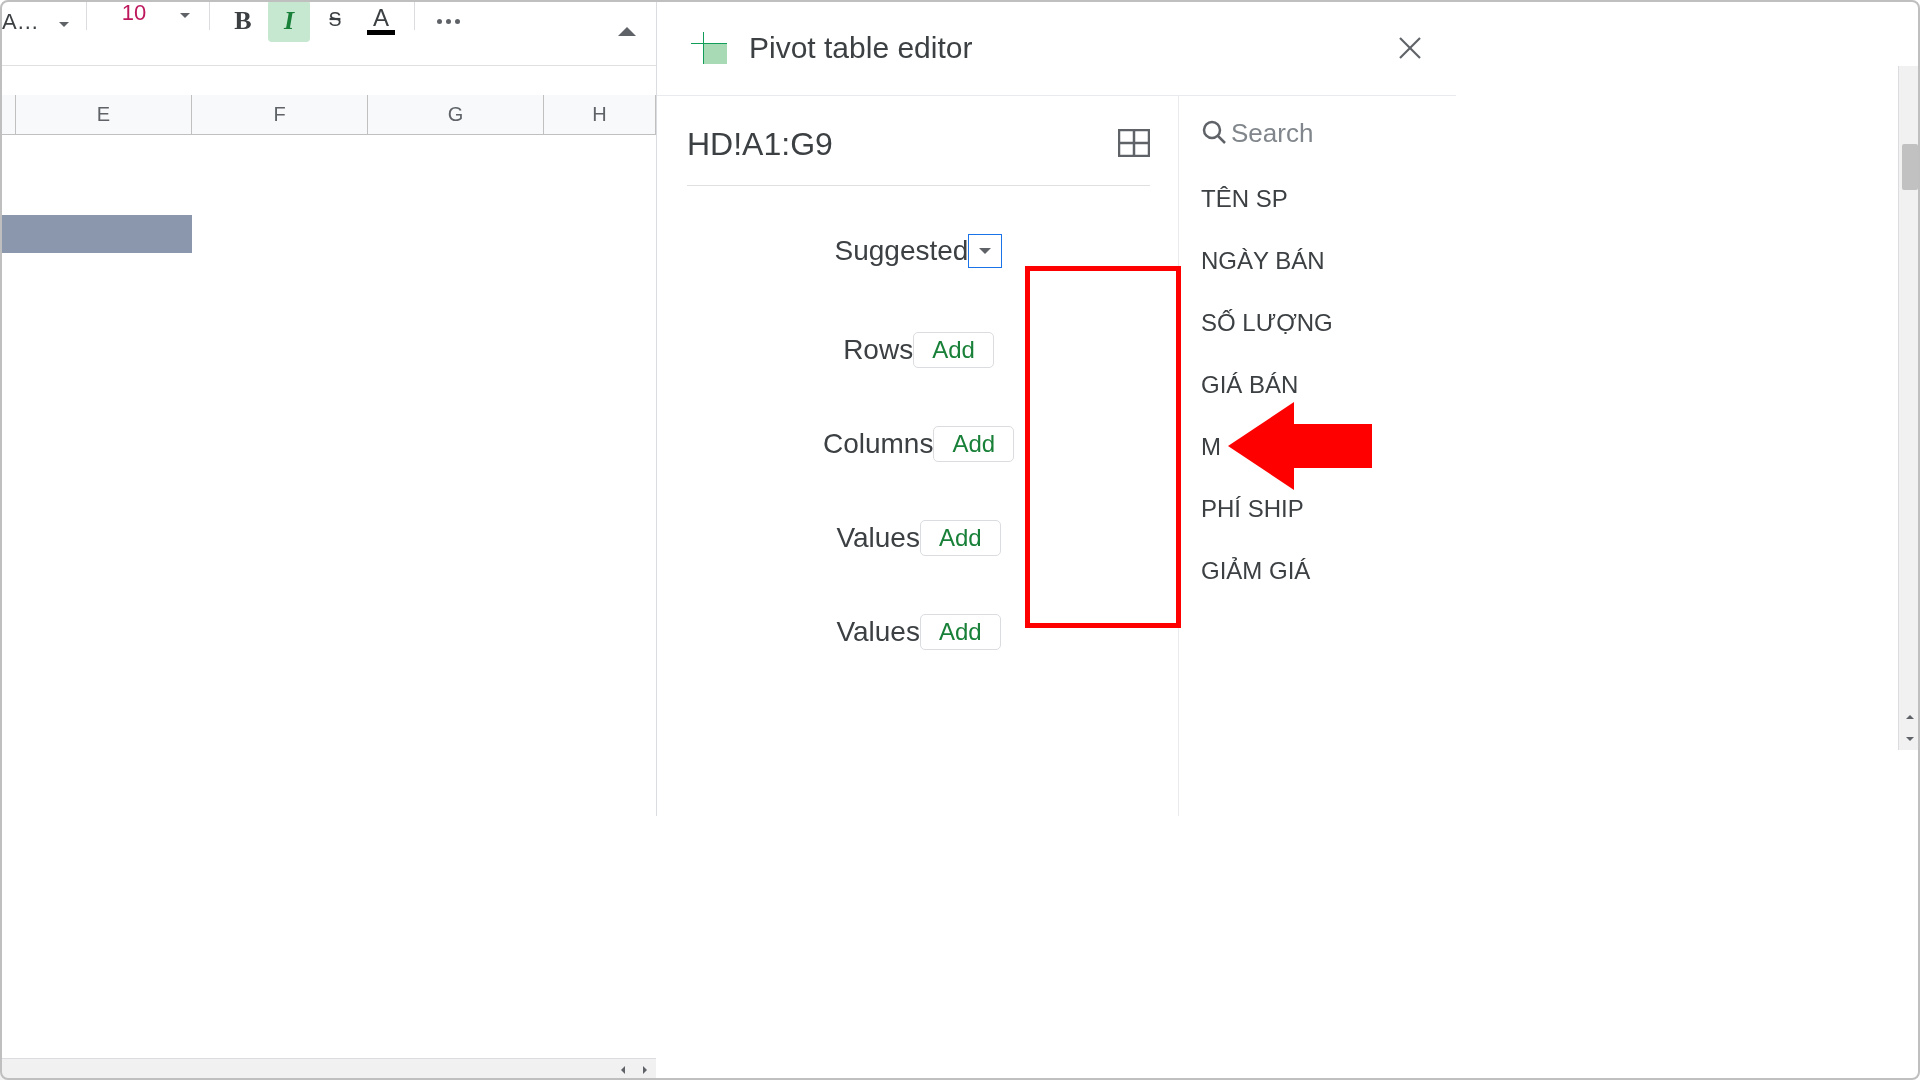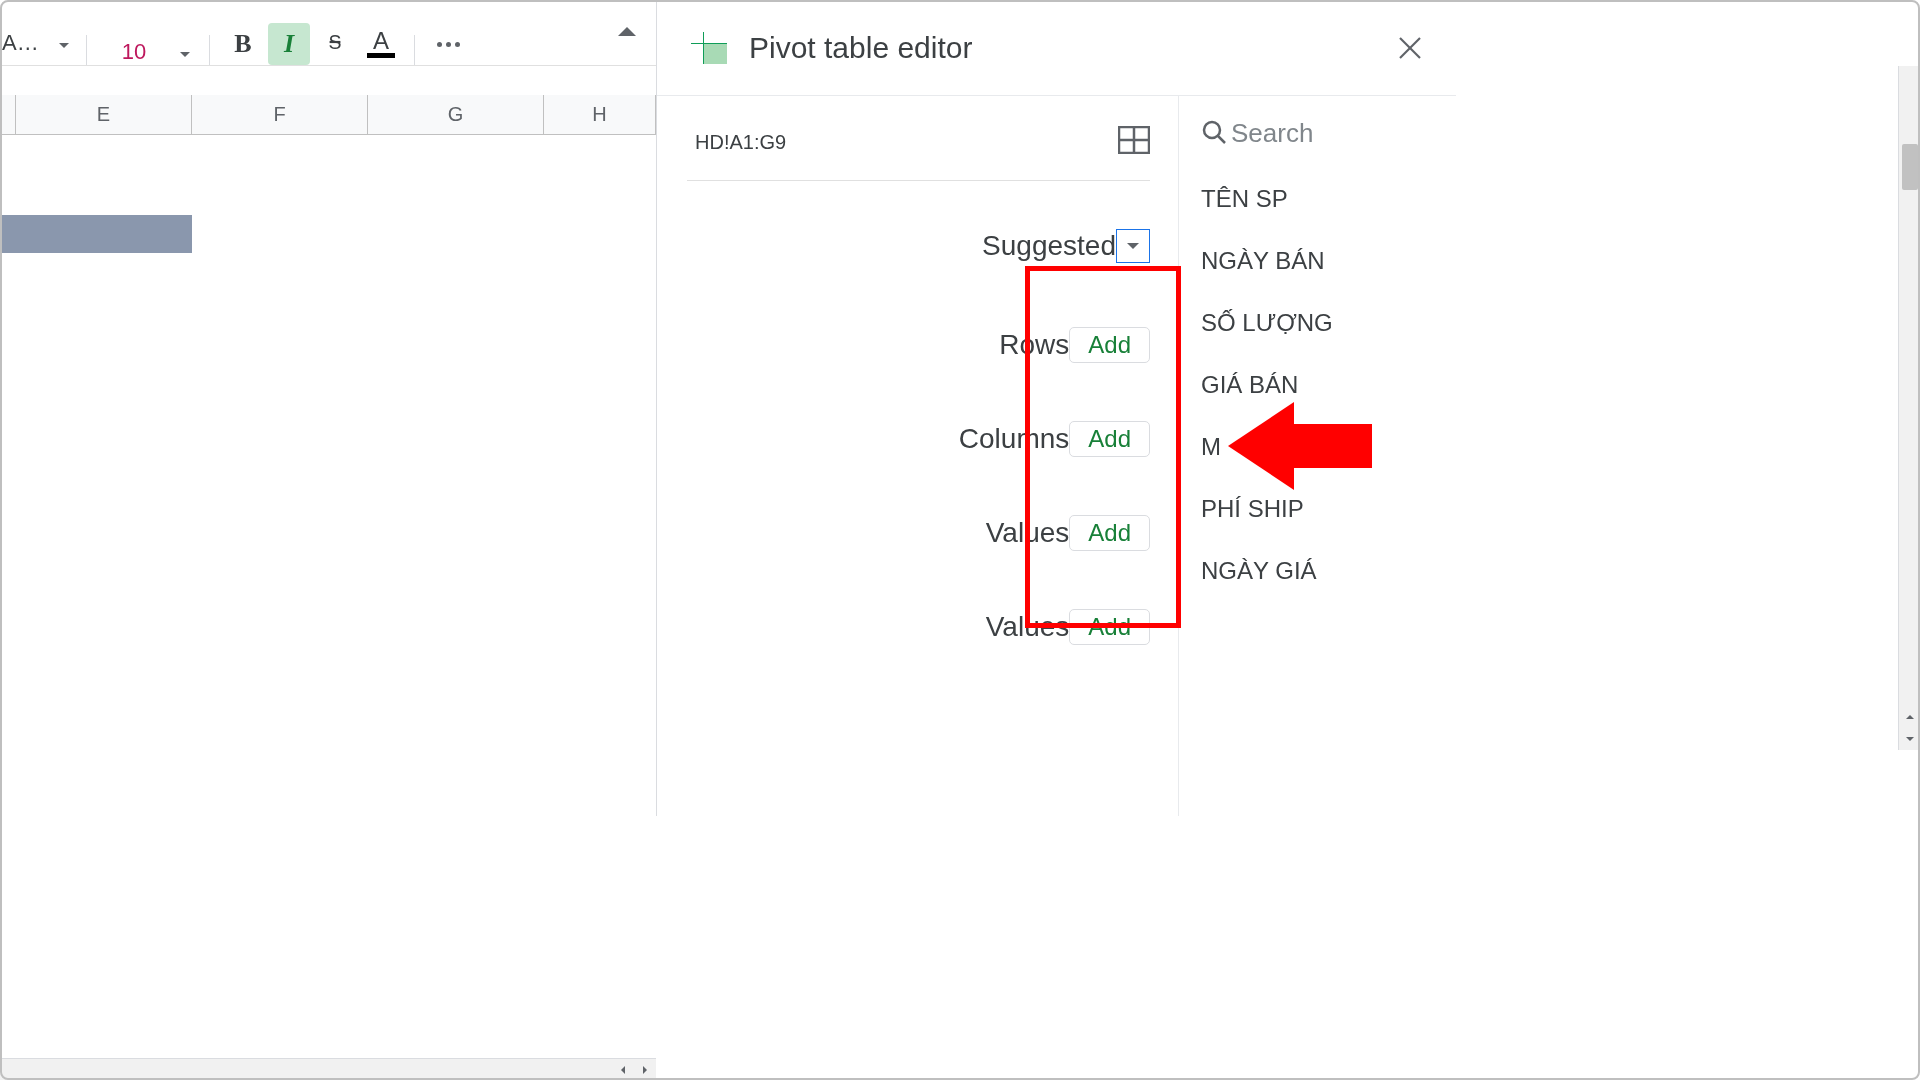--- a/index.html
+++ b/index.html
@@ -2,21 +2,21 @@
 <html><head>
 <meta charset="utf-8">
 <style>
   * { box-sizing: border-box; margin: 0; padding: 0; font-family: Arial, sans-serif; }
   html, body { width: 1456px; height: 816px; overflow: hidden; background: #fff; }
 
   
   .toolbar {
     height: 66px;
     display: flex;
-    align-items: flex-end;
+    align-items: flex-start;
     padding: 0 0 0 0;
     border-bottom: 1px solid #e0e0e0;
     width: 656px;
     position: relative;
   }
   .font-select {
     display: flex; align-items: center; padding: 0 6px 0 4px;
     font-size: 22px; color: #3c4043; height: 44px; margin-left: -2px;
   }
   .font-select .lbl { width: 40px; overflow: hidden; white-space: nowrap; text-overflow: ellipsis; }
@@ -95,24 +95,24 @@
   .panel-title { font-size: 30px; color: #3c4043; }
   .close-x { position:absolute; right: 32px; top: 34px; }
   .close-x svg { width: 28px; height: 28px; stroke: #5f6368; stroke-width: 2.2; fill:none; }
 
   .panel-body { display:flex; height: calc(100% - 96px); }
   .panel-left {
     width: 522px; border-right: 1px solid #e8eaed; padding: 30px 28px 0 30px;
     position: relative;
   }
   .range-row { display:flex; align-items:center; justify-content:space-between; padding-bottom: 22px; border-bottom: 1px solid #e0e0e0; }
-  .range-text { font-size: 20px; color: #3c4043; margin-left: 8px; }
+  .range-text { font-size: 32px; color: #3c4043; }
   .grid-icon svg { width: 32px; height: 28px; fill: #5f6368; }
 
-  .section { display:flex; align-items:center; justify-content:flex-end; }
+  .section { display:flex; align-items:center; justify-content:center; }
   .section.suggested { margin-top: 48px; }
   .section.rows { margin-top: 64px; }
   .section.cols { margin-top: 58px; }
   .section.vals { margin-top: 58px; }
   .section.filters { margin-top: 58px; }
   .sec-label { font-size: 28px; color: #3c4043; }
   .chev-box {
     width: 34px; height: 34px; border: 1.5px solid #1a73e8; display:flex; align-items:center; justify-content:center;
   }
   .chev-box svg { width: 14px; height: 10px; fill:#5f6368; }
@@ -308,21 +308,21 @@
             </svg>
         </span>
         <span class="ph">Search</span>
       </div>
       <div class="field-item">TÊN SP</div>
       <div class="field-item">NGÀY BÁN</div>
       <div class="field-item">SỐ LƯỢNG</div>
       <div class="field-item">GIÁ BÁN</div>
       <div class="field-item">M</div>
       <div class="field-item">PHÍ SHIP</div>
-      <div class="field-item">NGÀY GIÁ</div>
+      <div class="field-item">GIẢM GIÁ</div>
     </div>
   </div>
 </div>
 
 <div class="red-box" style="left:1025px; top:266px; width:156px; height:362px;"></div>
 
 <div class="red-arrow" style="left:1228px; top:402px; width:144px; height:88px;">
   <div class="head"></div>
   <div class="shaft"></div>
 </div>

